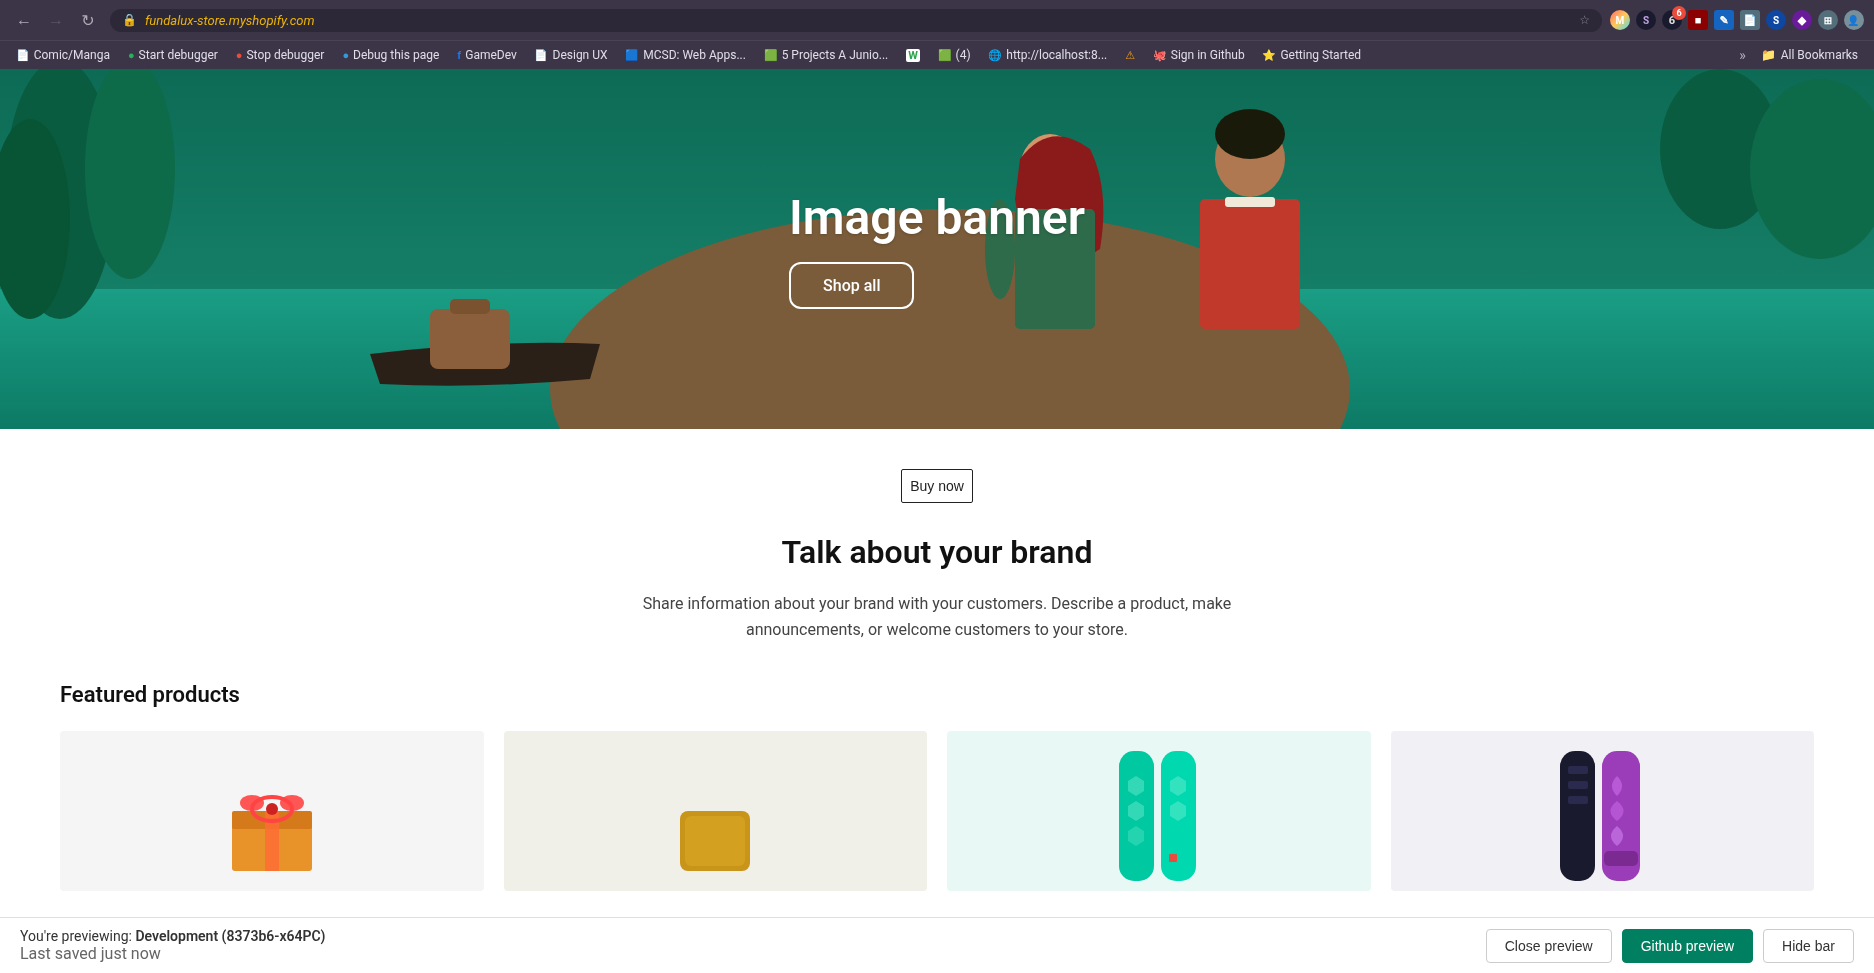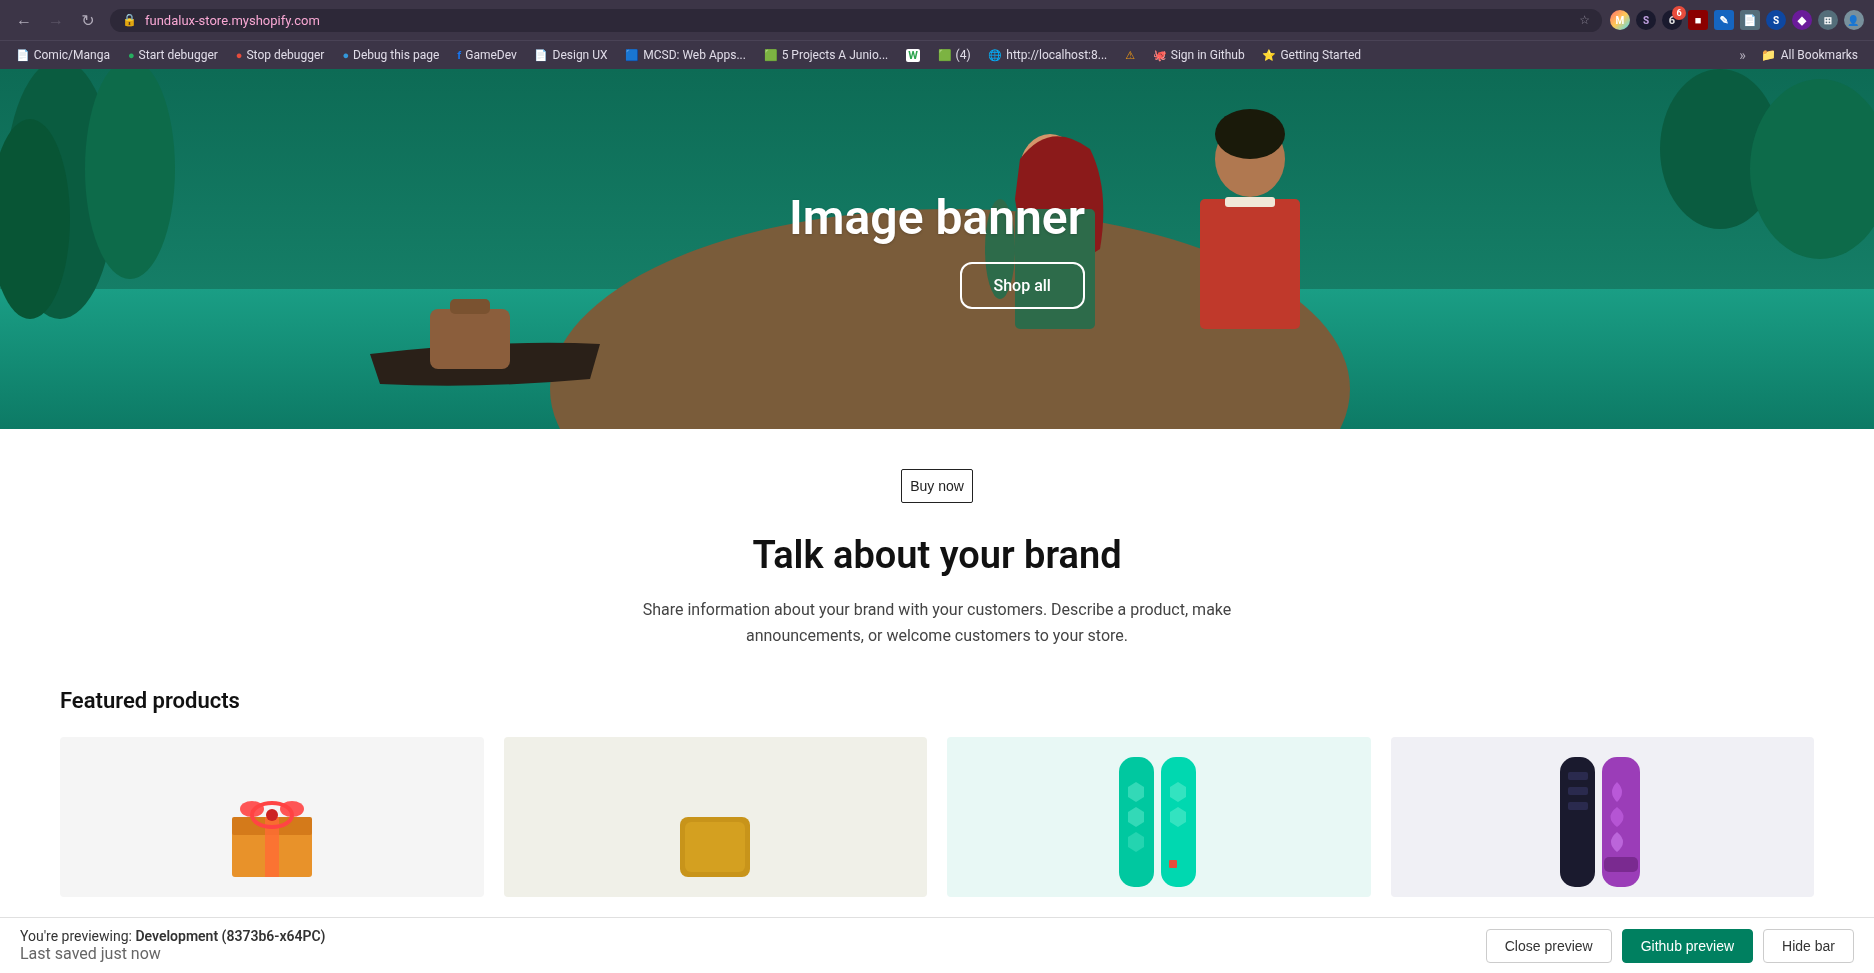--- a/index.html
+++ b/index.html
@@ -44,22 +44,23 @@
       display: flex;
       align-items: center;
       background: #2d2838;
       border-radius: 20px;
       padding: 4px 12px;
       gap: 8px;
     }
 
     .address-bar-url {
       flex: 1;
-      color: #f9a8d4;
+      color: #eab308;
       font-size: 13px;
+      font-style: italic;
     }
 
     .address-bar-icon {
       color: #8a8494;
       font-size: 12px;
     }
 
     .browser-actions {
       display: flex;
       gap: 6px;
@@ -141,21 +142,21 @@
       overflow: hidden;
       display: flex;
       align-items: center;
       justify-content: center;
     }
 
     
     .hero-content {
       position: relative;
       z-index: 10;
-      text-align: right;
+      text-align: left;
       color: white;
     }
 
     .hero-title {
       font-size: 48px;
       font-weight: 600;
       margin-bottom: 16px;
       text-shadow: 0 1px 3px rgba(0,0,0,0.2);
     }
 
@@ -191,21 +192,21 @@
       border: 1px solid #222;
       background: transparent;
       color: #222;
       font-size: 14px;
       cursor: pointer;
       border-radius: 2px;
       margin-bottom: 30px;
     }
 
     .brand-title {
-      font-size: 38px;
+      font-size: 32px;
       font-weight: 600;
       color: #111;
       margin-bottom: 20px;
     }
 
     .brand-subtitle {
       font-size: 16px;
       color: #444;
       max-width: 600px;
       margin: 12px auto 40px;

